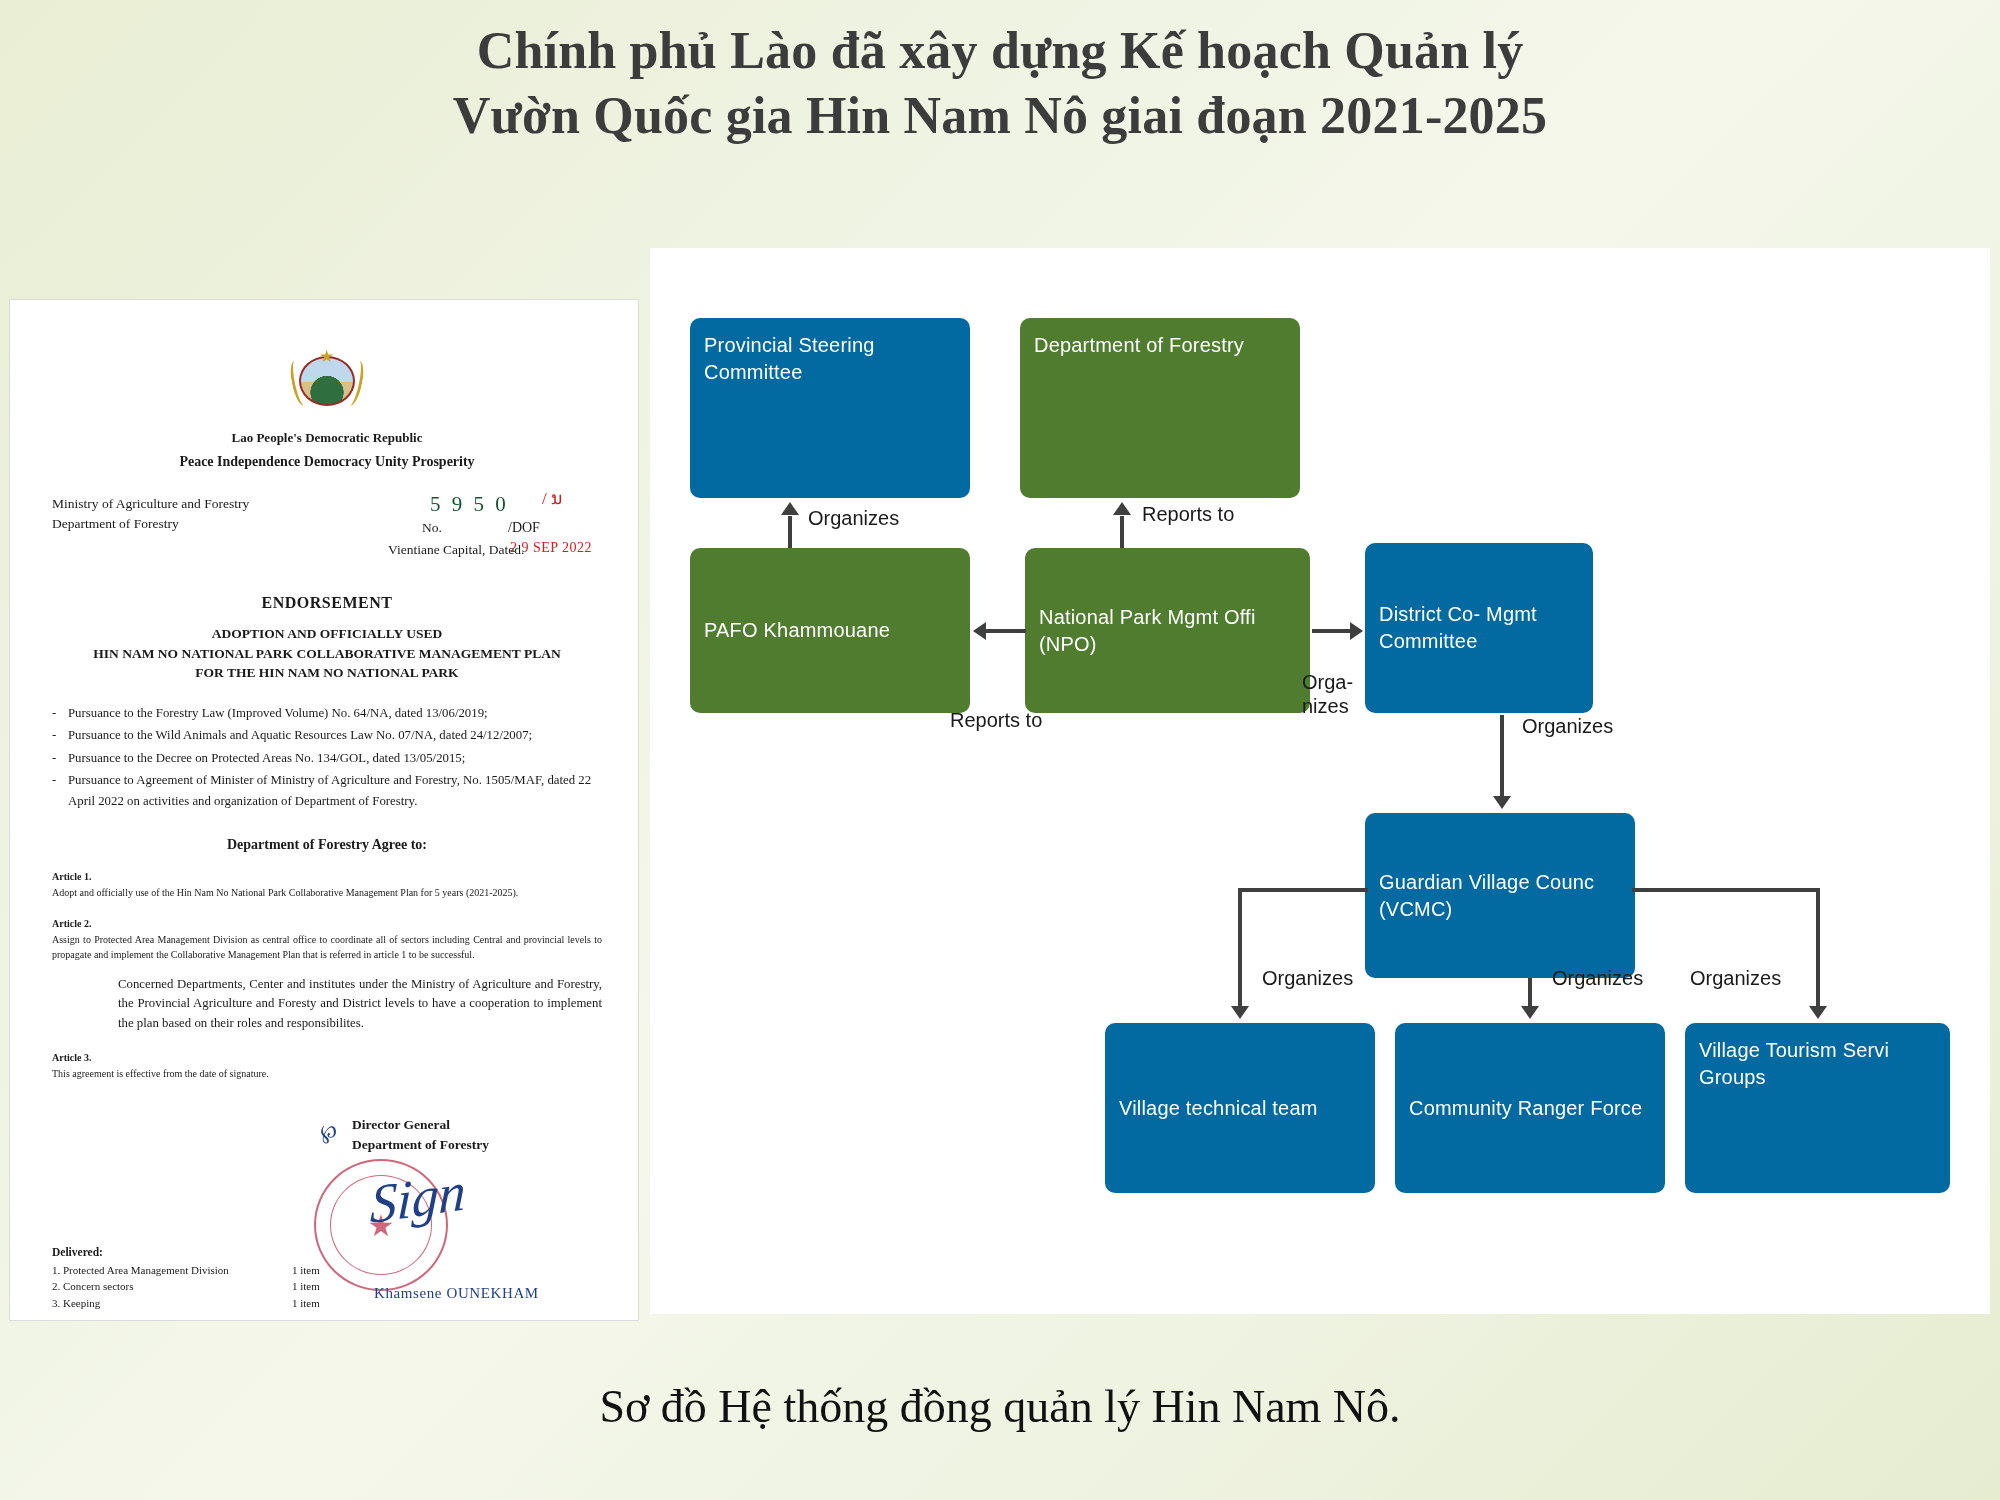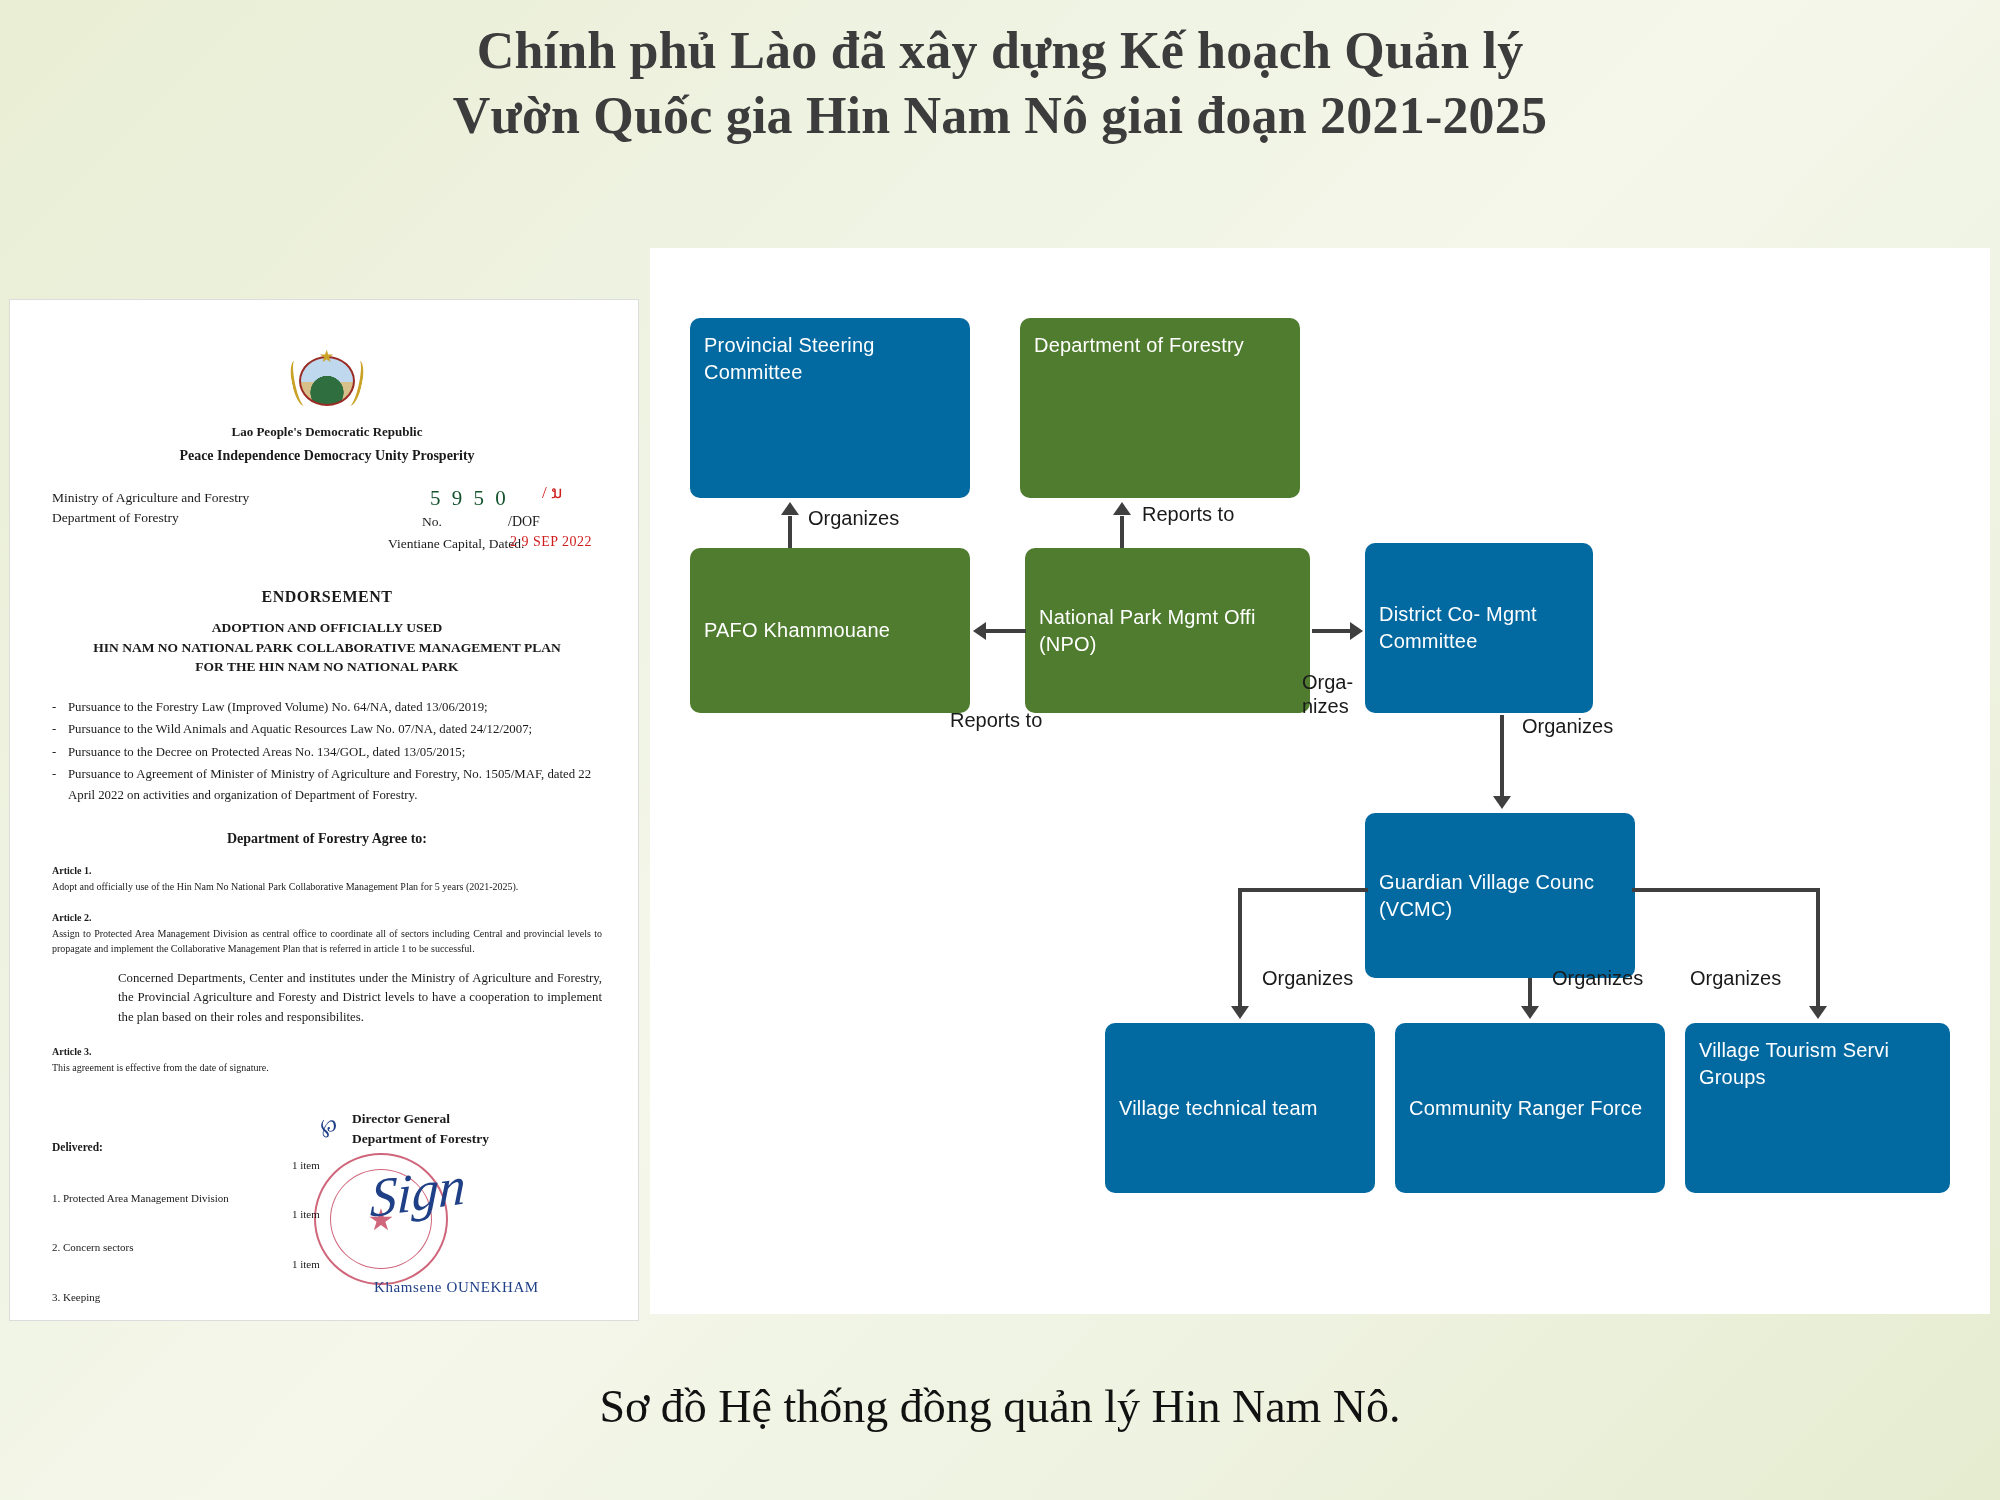--- a/index.html
+++ b/index.html
@@ -60,21 +60,21 @@
     color:#c9a227; font-size:17px; line-height:1;
   }
   .emblem-wreath-l, .emblem-wreath-r {
     position:absolute; top:10px; width:12px; height:46px;
     border-left:3px solid #c9a227; border-radius:50%;
   }
   .emblem-wreath-l { left:0px; transform:rotate(-12deg); }
   .emblem-wreath-r { right:0px; transform:rotate(12deg) scaleX(-1); }
 
   .doc-center { text-align:center; }
-  .doc-c1 { font-size:13px; font-weight:bold; margin-top:8px; }
+  .doc-c1 { font-size:13px; font-weight:bold; margin-top:14px; }
   .doc-c2 { font-size:14px; font-weight:bold; margin-top:8px; }
 
   .doc-head-row {
     margin-top:24px;
     display:flex; justify-content:space-between; align-items:flex-start;
     font-size:13.5px;
   }
   .doc-ministry { line-height:1.5; }
   .doc-no-block { position:relative; width:220px; height:66px; }
   .stamp-num {
@@ -141,21 +141,21 @@
     font-style:italic;
   }
   .sig-name {
     position:absolute; left:322px; top:170px;
     color:#1f3f86; font-size:15px; letter-spacing:0.6px;
   }
 
   .delivered { position:absolute; left:0; bottom:-6px; font-size:11px; line-height:1.5; }
   .delivered .dtitle { font-weight:bold; font-size:11.5px; }
   .delivered .drow { display:flex; width:300px; }
-  .delivered .drow .dl { flex:1;margin-top:33px; }
+  .delivered .drow .dl { flex:1; }
   .delivered .drow .dr { width:60px; }
 
   
   .chart-panel {
     position:absolute;
     left:650px; top:248px;
     width:1340px; height:1066px;
     background:#ffffff;
   }
   .node {

